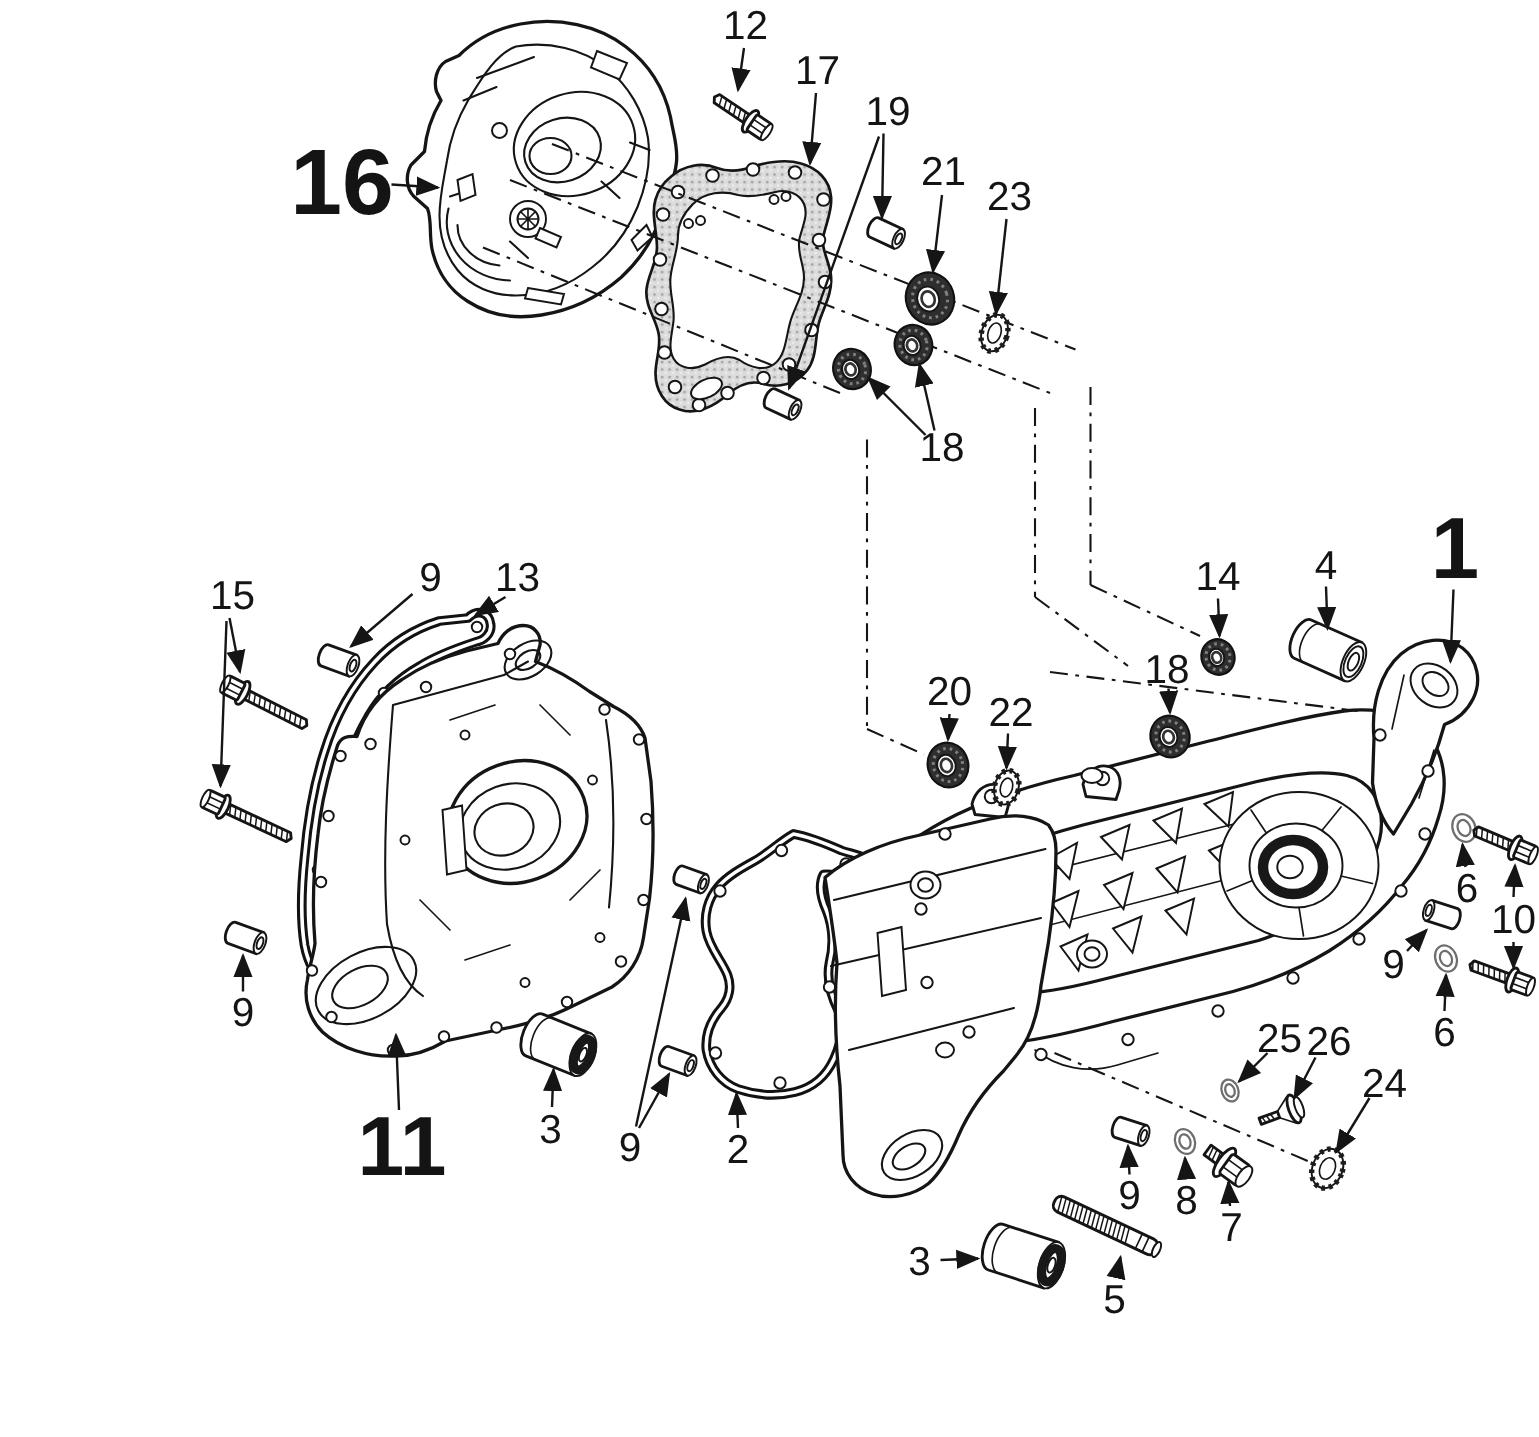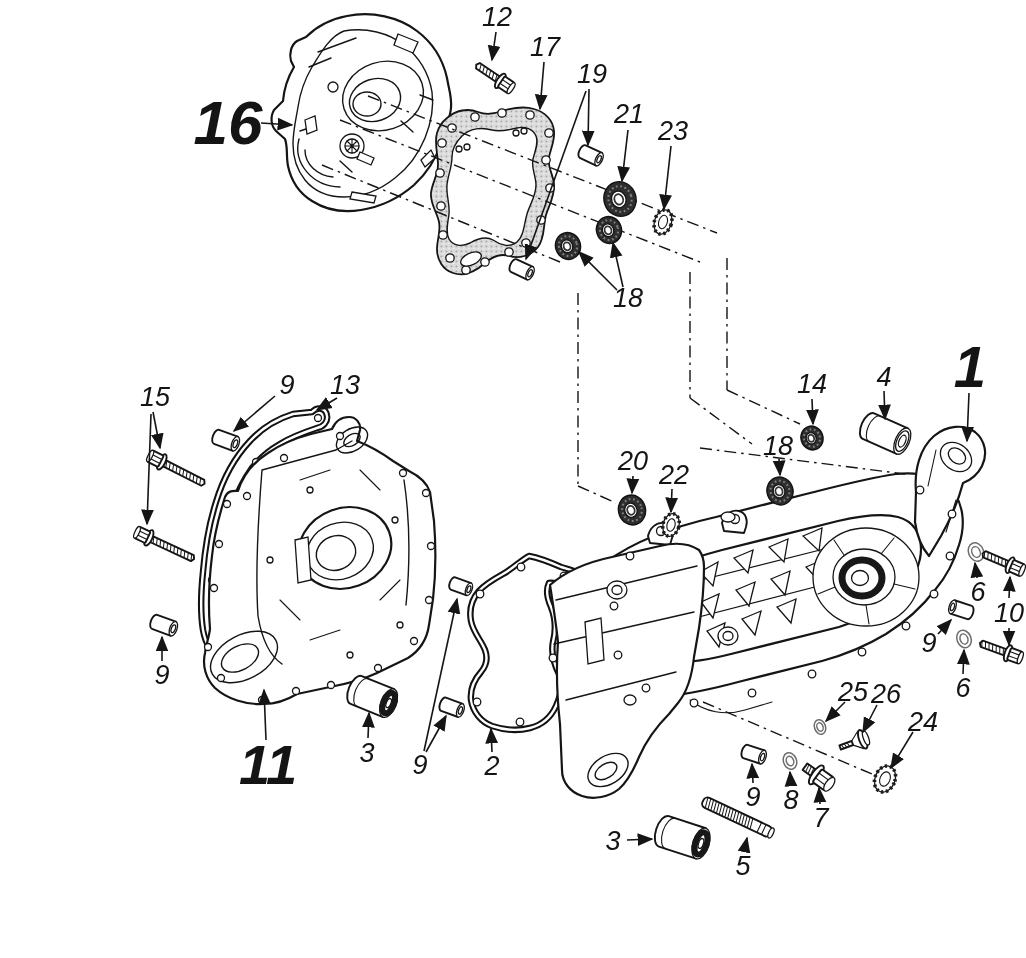--- a/index.html
+++ b/index.html
@@ -1,16 +1,16 @@
 <!DOCTYPE html>
 <html><head>
 <meta charset="utf-8">
 <style>
   html,body{margin:0;padding:0;background:#ffffff;}
-  .page{width:1026px;height:942px;position:relative;background:#fff;overflow:hidden;font-style:italic;}
+  .page{width:1026px;height:942px;position:relative;background:#fff;overflow:hidden;}
   svg{display:block;}
   
   .ln2{fill:#ffffff;stroke:#151515;stroke-width:2.2;stroke-linejoin:round;stroke-linecap:round;}
   .ln1{fill:none;stroke:#151515;stroke-width:1.4;stroke-linejoin:round;stroke-linecap:round;}
   .ln1c{fill:none;stroke:#151515;stroke-width:1.1;stroke-linejoin:round;stroke-linecap:round;}
   .lnf{fill:#ffffff;stroke:#151515;stroke-width:1.3;}
   .lnf2{fill:#ffffff;stroke:#151515;stroke-width:1.9;stroke-linejoin:round;}
   .hole{fill:#ffffff;stroke:#151515;stroke-width:1.3;}
   .gthick{fill:#ffffff;stroke:#121212;stroke-width:6.5;stroke-linejoin:round;}
   .gwhite{fill:none;stroke:#ffffff;stroke-width:2.4;stroke-linejoin:round;}

